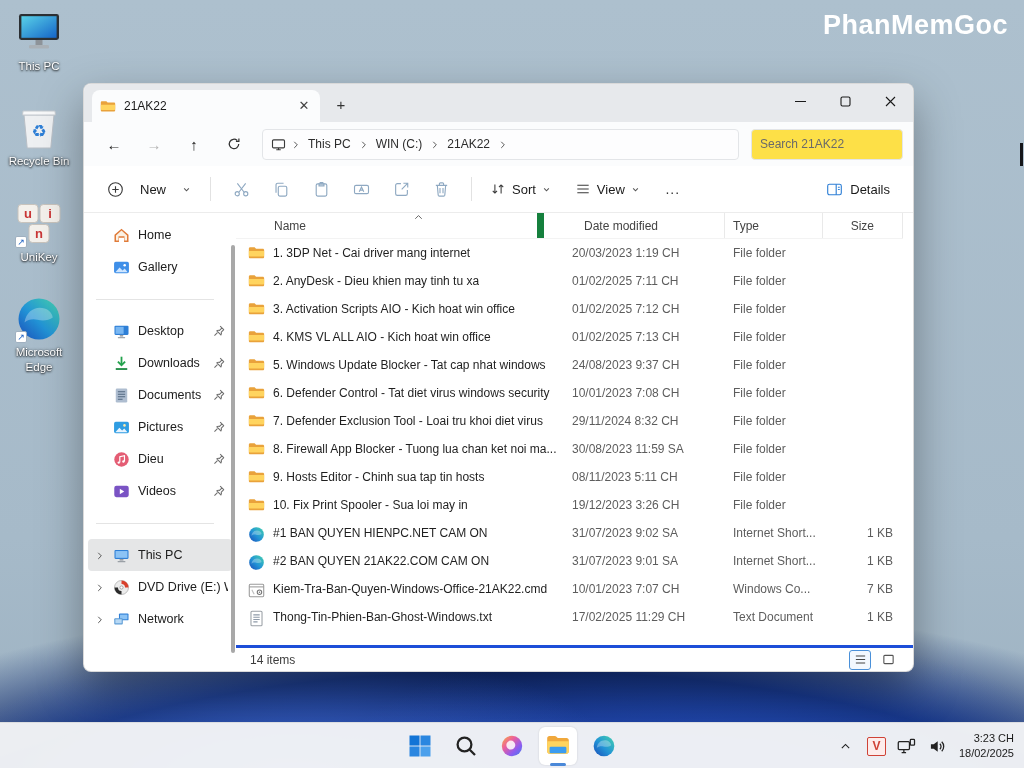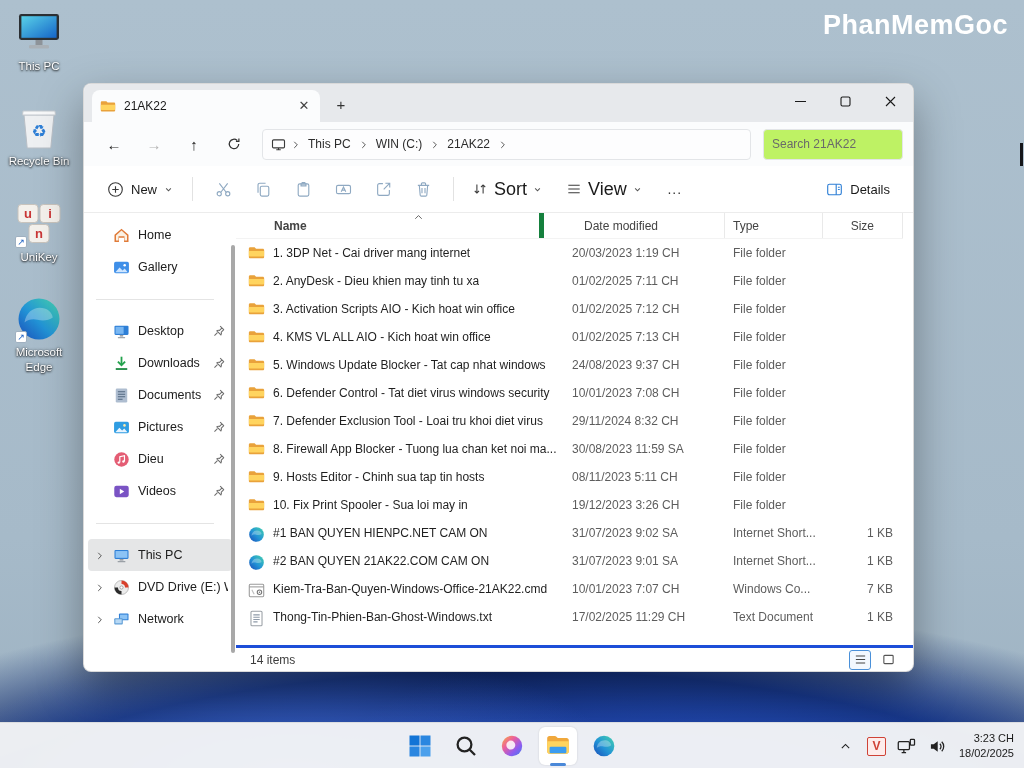--- a/index.html
+++ b/index.html
@@ -31,48 +31,48 @@
 .newtab { width:26px; height:26px; margin:0 0 3px 8px; font-size:15px; color:#333; text-align:center; line-height:24px; border-radius:4px; }
 .win-controls { margin-left:auto; display:flex; align-self:flex-start; }
 .win-btn { width:45px; height:34px; display:flex; align-items:center; justify-content:center; color:#1a1a1a; font-size:13px; }
 
 .addressbar { height:44px; background:#fbfcfd; display:flex; align-items:center; padding:0 10px; flex-shrink:0; }
 .nav-btn { width:30px; height:30px; display:flex; align-items:center; justify-content:center; font-size:15px; color:#222; margin:0 5px; border-radius:4px; }
 .nav-btn.disabled { color:#b3b3b3; }
 .breadcrumb { flex:1; height:31px; margin:0 12px 0 8px; background:#fdfdfe; border:1px solid #e3e5e8; border-radius:4px; display:flex; align-items:center; padding:0 8px; gap:5px; font-size:12px; color:#2c2c2c; }
 .crumb { padding:2px 3px; }
 .crumb-sep { display:flex; align-items:center; }
-.searchbox { width:140px; height:31px; background:#bef264; border:1px solid #e3e5e8; border-radius:4px; display:flex; align-items:center; padding:0 8px; }
+.searchbox { width:152px; height:31px; background:#fde047; border:1px solid #e3e5e8; border-radius:4px; display:flex; align-items:center; padding:0 8px; }
 .searchbox input { flex:1; border:none; outline:none; background:transparent; font-size:12px; color:#444; }
 .searchbox input::placeholder { color:#6a6a6a; opacity:1; }
 
 .toolbar { height:47px; background:#fff; border-bottom:1px solid #ececec; display:flex; align-items:center; padding:0 14px; flex-shrink:0; }
-.tb-new { display:flex; align-items:center; gap:7px; padding:6px 9px; border-radius:4px; font-size:13px; color:#1a1a1a; }
+.tb-new { display:flex; align-items:center; gap:16px; padding:6px 9px; border-radius:4px; font-size:13px; color:#1a1a1a; }
 .tb-sep { width:1px; height:24px; background:#e2e2e2; margin:0 10px; }
 .tb-ic { width:40px; height:34px; display:flex; align-items:center; justify-content:center; border-radius:4px; }
-.tb-lbl-btn { display:flex; align-items:center; gap:6px; padding:6px 8px; border-radius:4px; font-size:18px; color:#1a1a1a; margin-right:8px; }
+.tb-lbl-btn { display:flex; align-items:center; gap:6px; padding:6px 8px; border-radius:4px; font-size:13px; color:#1a1a1a; margin-right:8px; }
 .tb-more { width:34px; height:30px; display:flex; align-items:center; justify-content:center; font-size:14px; color:#333; letter-spacing:1px; }
 .tb-details { margin-left:auto; display:flex; align-items:center; gap:7px; padding:6px 9px; font-size:13px; color:#1a1a1a; border-radius:4px; }
 
 .content { flex:1; display:flex; min-height:0; }
 .sidebar { width:152px; padding-top:6px; position:relative; flex-shrink:0; }
 .side-item { height:32px; display:flex; align-items:center; margin:0 4px; padding:0 4px; border-radius:4px; font-size:12.5px; color:#202020; }
 .side-item.selected { background:#e5e6e7; }
 .side-chev { width:14px; display:flex; justify-content:center; flex-shrink:0; }
 .side-ind { width:14px; flex-shrink:0; }
 .side-icn { width:17px; height:17px; margin:0 8px 0 7px; flex-shrink:0; }
 .side-lbl { flex:1; white-space:nowrap; overflow:hidden; }
 .side-pin { width:14px; height:14px; margin-right:2px; flex-shrink:0; }
 .side-divider { height:32px; display:flex; align-items:center; }
 .side-divider::after { content:""; display:block; height:1px; background:#e4e4e4; width:118px; margin-left:12px; }
 .side-scroll { position:absolute; right:1px; top:32px; bottom:18px; width:4px; background:#a8a8a8; border-radius:2px; }
 
 .filearea { flex:1; display:flex; flex-direction:column; min-width:0; position:relative; }
 .cols { height:26px; display:flex; align-items:center; font-size:12px; color:#444; position:relative; border-bottom:1px solid #f3f3f3; margin-right:10px; }
-.cols .c-name { flex:1; padding-left:38px; border-right:5px solid #15803d; align-self:stretch; display:flex; align-items:center;font-weight:bold; }
+.cols .c-name { flex:1; padding-left:38px; border-right:7px solid #15803d; align-self:stretch; display:flex; align-items:center; }
 .cols .c-date { width:149px; padding-left:8px; border-right:1px solid #e9e9e9; align-self:stretch; display:flex; align-items:center;margin-left:32px; }
 .cols .c-type { width:98px; padding-left:8px; border-right:1px solid #e9e9e9; align-self:stretch; display:flex; align-items:center; }
 .cols .c-size { width:80px; padding-left:8px; border-right:1px solid #e9e9e9; align-self:stretch; display:flex; align-items:center; justify-content:flex-end; padding-right:28px; }
 .sort-caret { position:absolute; left:178px; top:1px; }
 .filelist { flex:1; overflow:hidden; }
 .file-row { height:28px; display:flex; align-items:center; font-size:12px; margin-right:10px; }
 .cell-name { flex:1; display:flex; align-items:center; gap:8px; padding-left:12px; min-width:0; }
 .file-icon { width:17px; height:15px; flex-shrink:0; }
 .fname { color:#1f1f1f; white-space:nowrap; overflow:hidden; }
 .cell-date { width:149px; padding-left:8px; color:#5d5d5d; flex-shrink:0; }

